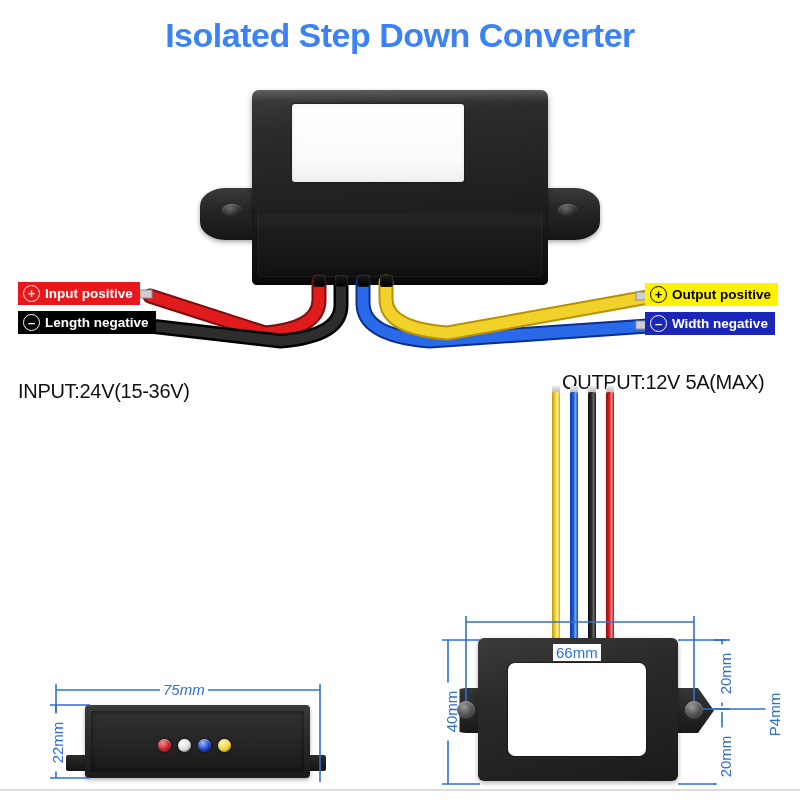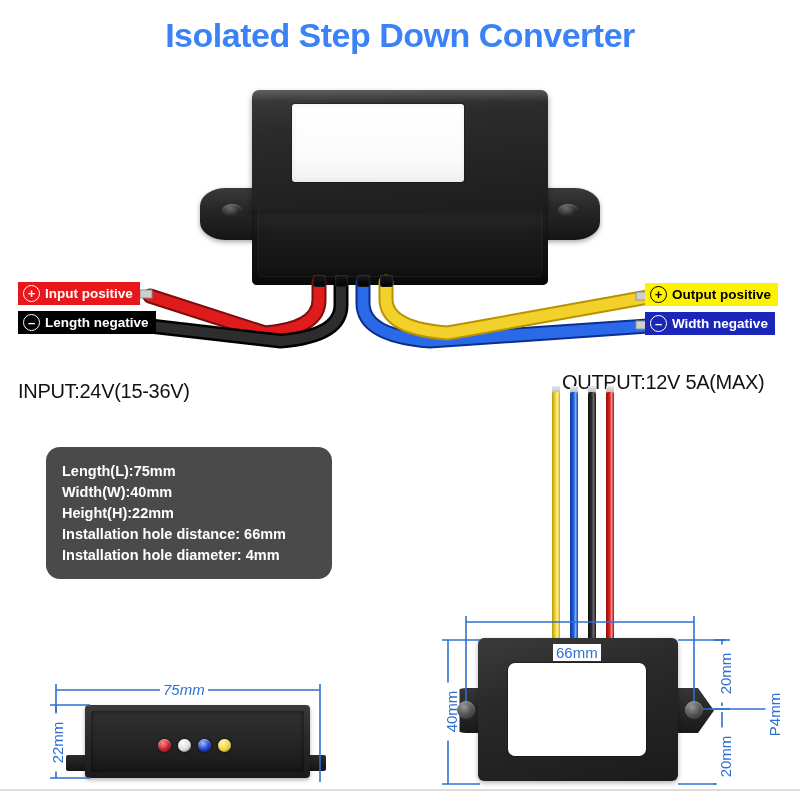--- a/index.html
+++ b/index.html
@@ -339,27 +339,20 @@
     <span>Output positive</span>
   </div>
   <div class="lbl" id="lbl-out-neg">
     <span class="sym">–</span>
     <span>Width negative</span>
   </div>
 
   <div class="spec-line" id="input-spec">INPUT:24V(15-36V)</div>
   <div class="spec-line" id="output-spec">OUTPUT:12V 5A(MAX)</div>
 
-  <div id="dims-card">
-    <div class="row">Length(L):75mm</div>
-    <div class="row">Width(W):40mm</div>
-    <div class="row">Height(H):22mm</div>
-    <div class="row">Installation hole distance:  66mm</div>
-    <div class="row">Installation hole diameter:  4mm</div>
-  </div>
 
   <div id="sideview"></div>
   <div class="sv-foot left"></div>
   <div class="sv-foot right"></div>
   <div class="sv-case"></div>
   <div class="sv-dot" style="left:158px; background: radial-gradient(circle at 38% 32%, #ff8b8b 0%, #c8202a 55%, #5e0b10 100%);"></div>
   <div class="sv-dot" style="left:178px; background: radial-gradient(circle at 38% 32%, #ffffff 0%, #dcdcdc 55%, #3a3a3a 100%);"></div>
   <div class="sv-dot" style="left:198px; background: radial-gradient(circle at 38% 32%, #9cc0ff 0%, #1b3fd0 55%, #0a1a5e 100%);"></div>
   <div class="sv-dot" style="left:218px; background: radial-gradient(circle at 38% 32%, #fff6b0 0%, #f2d33a 55%, #6b5a0a 100%);"></div>
 

